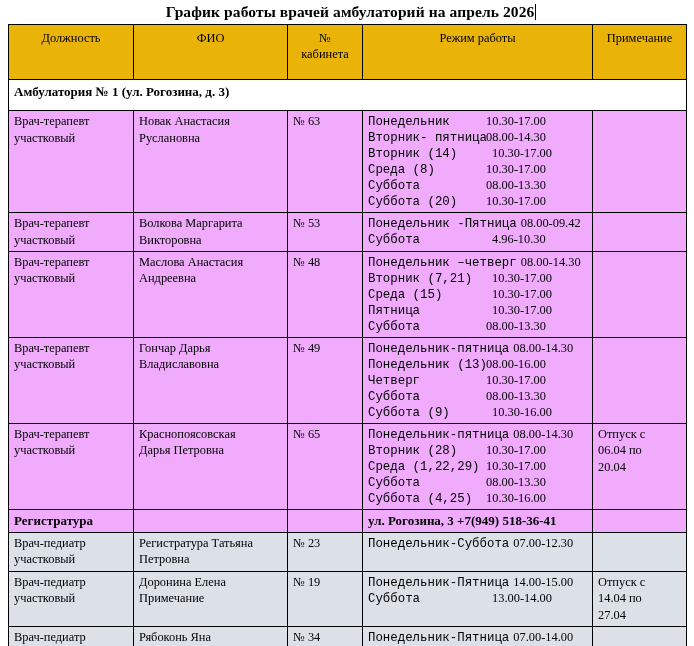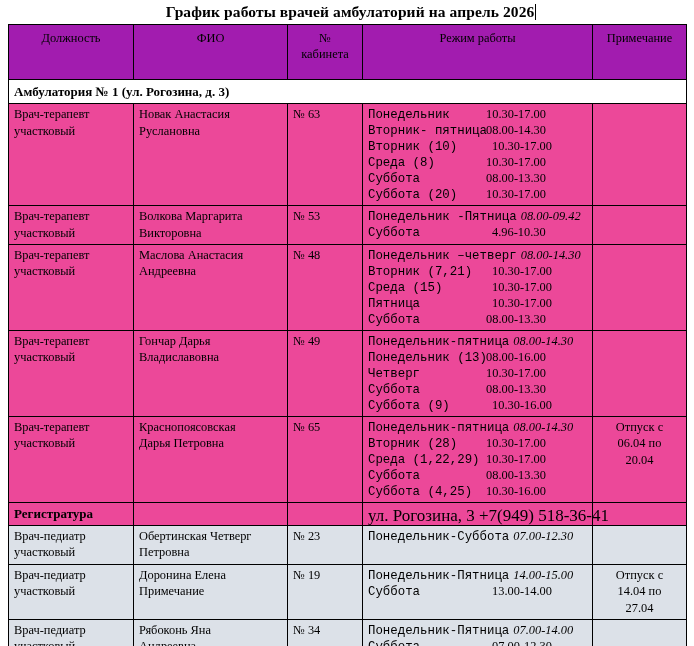--- a/index.html
+++ b/index.html
@@ -70,56 +70,56 @@
   col.c-room { width: 75px;  }
   col.c-sch  { width: 230px; }
   col.c-note { width: 94px;  }
 
   
   .hdr td {
     text-align: center;
     vertical-align: top;
     padding-top: 5px;
     height: 46px;
-    background: #a21caf;
+    background: #eab308;
   }
   .hdr .sub {
     display: block;
   }
 
   
   .section-row td {
     font-weight: bold;
     font-size: 13px;
     background: #ffffff;
     padding-top: 3px;
-    padding-bottom: 3px;
-  }
-
-  
-  .tint-gray td   { background: #ec4899; }
+    padding-bottom: 10px;
+  }
+
+  
+  .tint-gray td   { background: #f0abfc; }
   .tint-blue td   { background: #dce1e8; }
 
   
   .reg-row td {
     font-weight: bold;
     font-size: 13px;
   }
 
   
   .pos-line, .fio-line {
     display: block;
     white-space: nowrap;
   }
   .room {
     white-space: nowrap;
   }
 
   .note {
-    text-align: center;
+    text-align: left;
   }
   .note-line { display: block; }
 
   
   .sline {
     display: block;
     white-space: nowrap;
     position: relative;
     height: 16px;
   }
@@ -132,25 +132,24 @@
     left: 118px;
     white-space: nowrap;
   }
   .sline .time.shift {
     left: 124px;
   }
   
   .sline.inline .time {
     position: static;
     margin-left: 4px;
-    font-style: italic;
   }
   .sline.bold {
-    font-weight: normal;
-    font-size: 17px;
+    font-weight: bold;
+    font-size: 13px;
     height: 17px;
   }
 </style>
 </head>
 <body>
 
 <div class="page">
 
   <div class="title-bar">
     <span class="doc-title"><span>График работы врачей амбулаторий на апрель 2026</span><span class="caret"></span></span>
@@ -181,21 +180,21 @@
             <span class="pos-line">участковый</span>
           </td>
           <td>
             <span class="fio-line">Новак Анастасия</span>
             <span class="fio-line">Руслановна</span>
           </td>
           <td><span class="room">№ 63</span></td>
           <td>
             <span class="sline"><span class="day">Понедельник</span><span class="time">10.30-17.00</span></span>
             <span class="sline"><span class="day">Вторник- пятница</span><span class="time">08.00-14.30</span></span>
-            <span class="sline"><span class="day">Вторник (10)</span><span class="time shift">10.30-17.00</span></span>
+            <span class="sline"><span class="day">Вторник (14)</span><span class="time shift">10.30-17.00</span></span>
             <span class="sline"><span class="day">Среда (8)</span><span class="time">10.30-17.00</span></span>
             <span class="sline"><span class="day">Суббота</span><span class="time">08.00-13.30</span></span>
             <span class="sline"><span class="day">Суббота (20)</span><span class="time">10.30-17.00</span></span>
           </td>
           <td class="note"></td>
         </tr>
         <tr class="tint-gray">
           <td>
             <span class="pos-line">Врач-терапевт</span>
             <span class="pos-line">участковый</span>
@@ -280,21 +279,21 @@
             <span class="sline bold inline">ул. Рогозина, 3 +7(949) 518-36-41</span>
           </td>
           <td></td>
         </tr>
         <tr class="tint-blue">
           <td>
             <span class="pos-line">Врач-педиатр</span>
             <span class="pos-line">участковый</span>
           </td>
           <td>
-            <span class="fio-line">Обертинская Четверг</span>
+            <span class="fio-line">Регистратура Татьяна</span>
             <span class="fio-line">Петровна</span>
           </td>
           <td><span class="room">№ 23</span></td>
           <td>
             <span class="sline inline"><span class="day">Понедельник-Суббота</span><span class="time">07.00-12.30</span></span>
           </td>
           <td class="note"></td>
         </tr>
         <tr class="tint-blue">
           <td>

